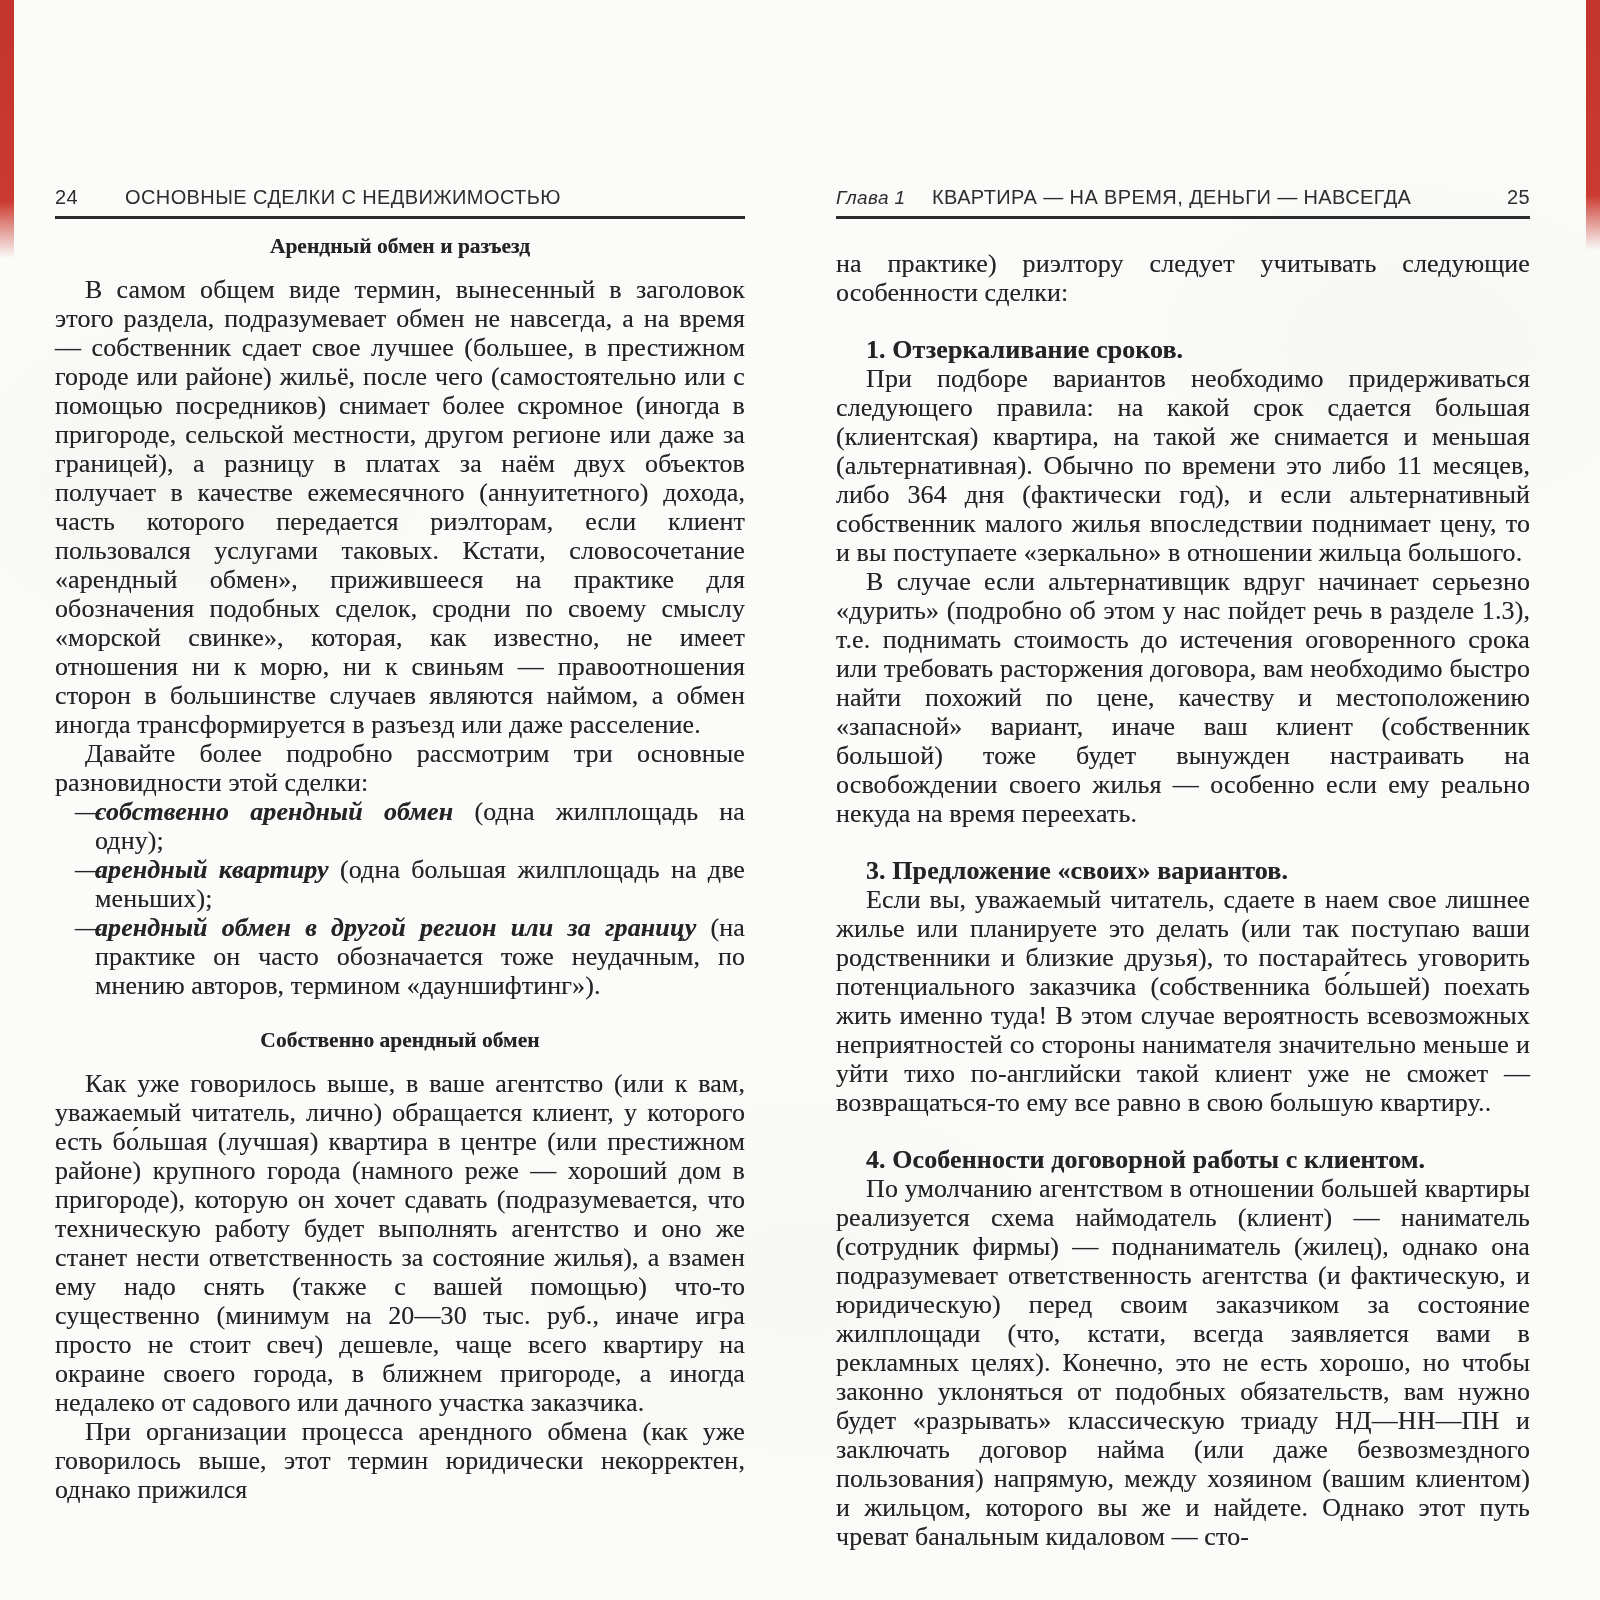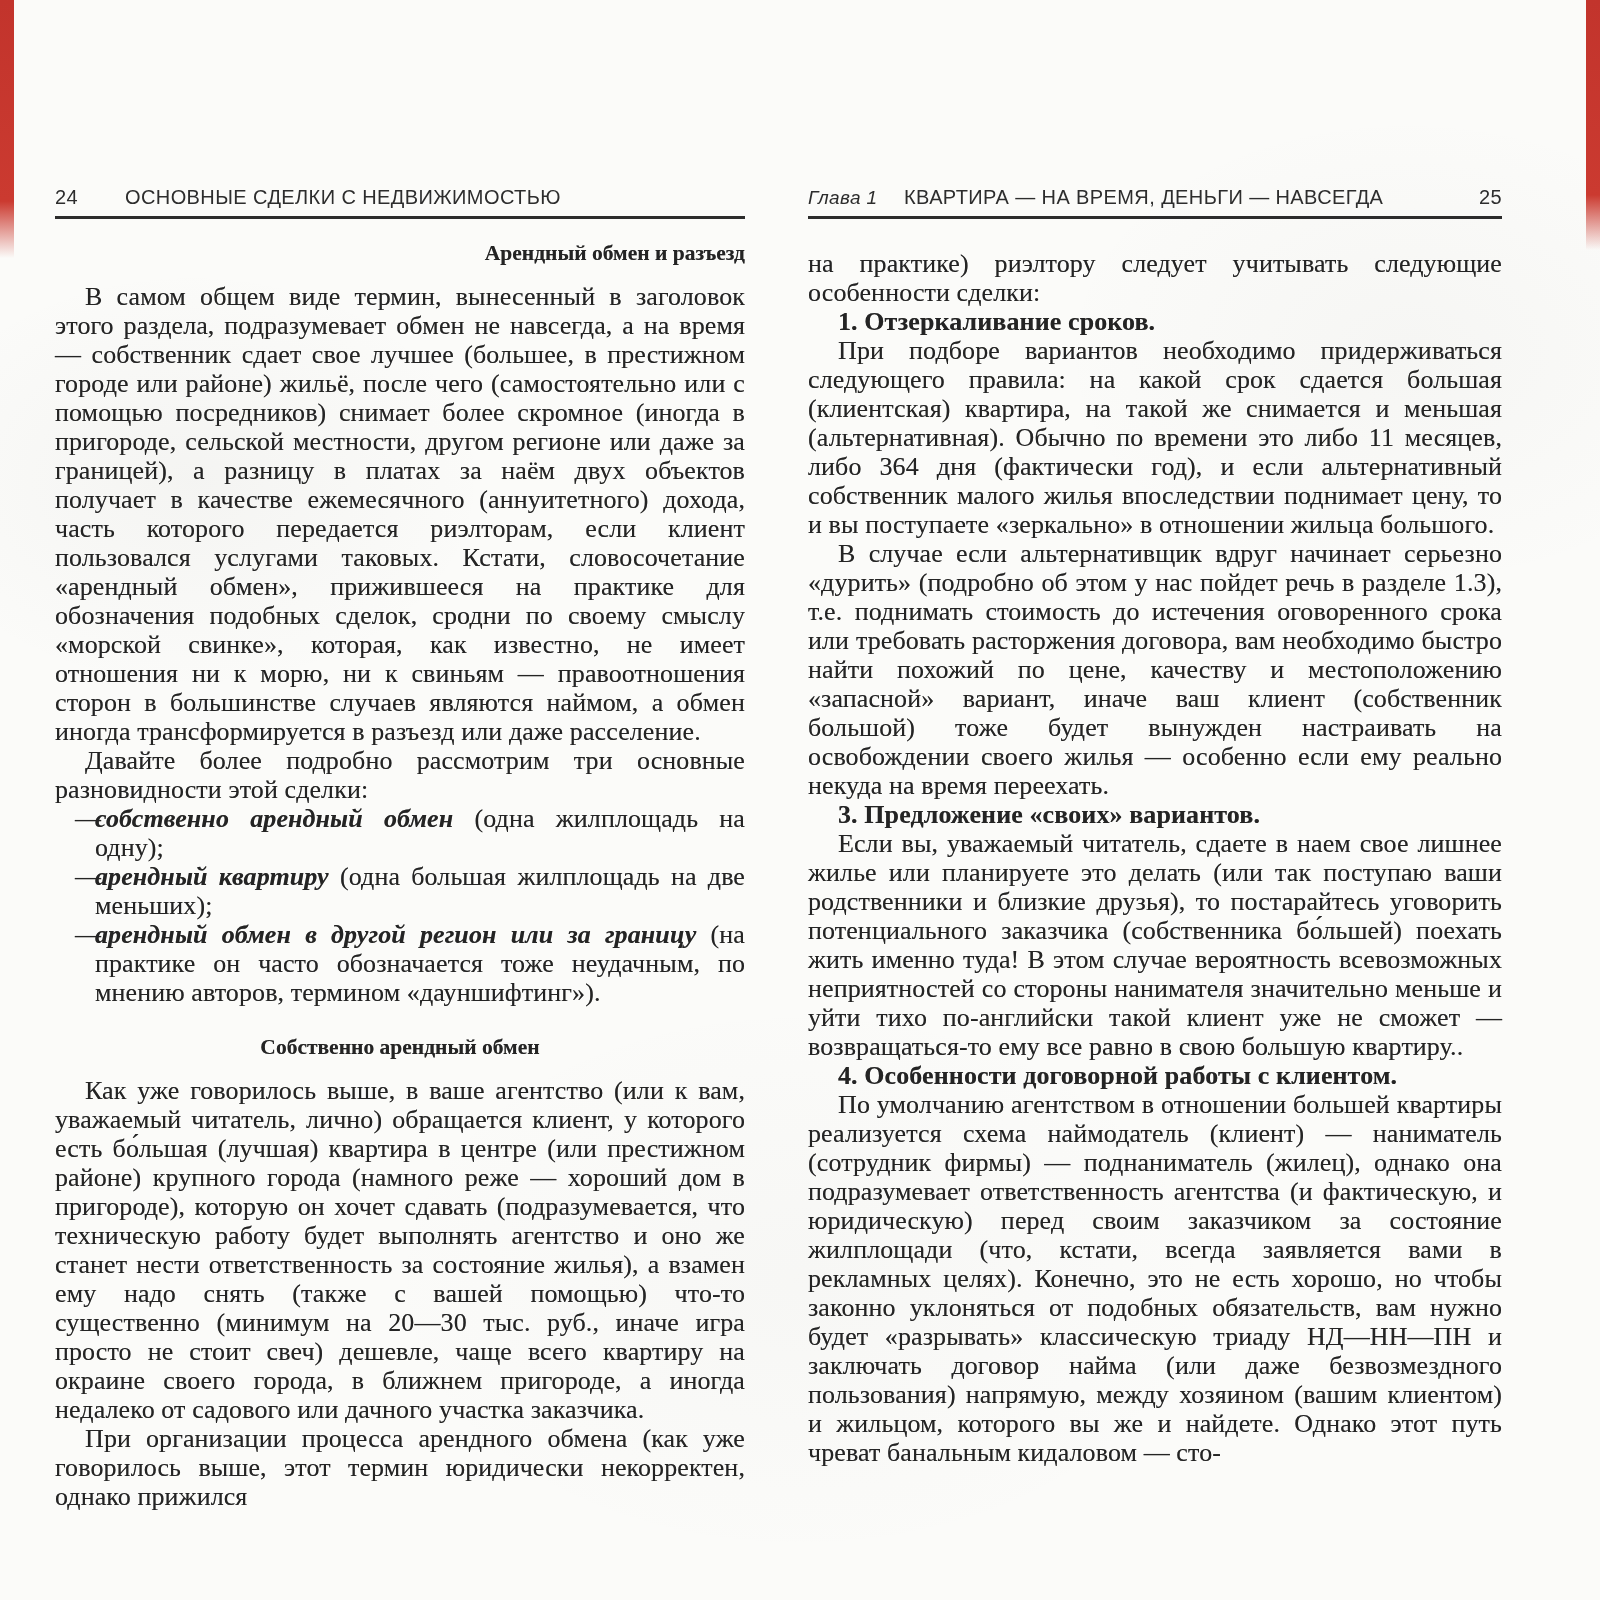--- a/index.html
+++ b/index.html
@@ -19,21 +19,21 @@
       radial-gradient(600px 400px at 50% 80%, rgba(120,120,115,0.03), rgba(120,120,115,0) 70%);
   }
   .red-strip{position:absolute;top:0;width:14px;}
   .red-strip.left{left:0;height:258px;
     background:linear-gradient(180deg,#c2342c 0%,#cb3a30 78%,rgba(203,58,48,0) 100%);}
   .red-strip.right{right:0;height:250px;
     background:linear-gradient(180deg,#c2342c 0%,#cb3a30 78%,rgba(203,58,48,0) 100%);}
 
   .page{position:absolute;top:186px;color:#242424;}
   .page-left{left:55px;width:690px;}
-  .page-right{left:808px;width:694px;}
+  .page-right{left:836px;width:694px;}
 
   .running-head{
     display:grid;align-items:end;
     border-bottom:3px solid #2c2c2c;
     padding-bottom:7px;margin-bottom:8px;
     font-family:"Liberation Sans", sans-serif;
     font-size:20px;color:#2d2d2d;letter-spacing:0.4px;
   }
   .running-head.lh-left{grid-template-columns:70px 1fr 70px;}
   .running-head.lh-right{grid-template-columns:96px 1fr 56px;}
@@ -49,22 +49,22 @@
     letter-spacing:0.1px;
     text-shadow:0 0 0.6px rgba(45,45,45,0.5);
   }
   .indent{text-indent:30px;}
   .center-head{
     margin:26px 0 15px;
     text-align:center;font-weight:700;
     font-size:21.5px;line-height:28px;
     text-shadow:0 0 0.6px rgba(45,45,45,0.5);
   }
-  .first-head{margin-top:20px;text-align:right;}
-  .feature-head{font-weight:700;}
+  .first-head{margin-top:13px;}
+  .feature-head{font-weight:700;margin-top:28px;}
   .bullets{list-style:none;margin:0;padding:0;}
   .bullets li{position:relative;padding-left:40px;}
   .bullets .dash{position:absolute;left:20px;top:0;}
   .blead{font-weight:700;font-style:italic;}
 </style>
 </head>
 <body>
 
 <div class="sheet">
 

